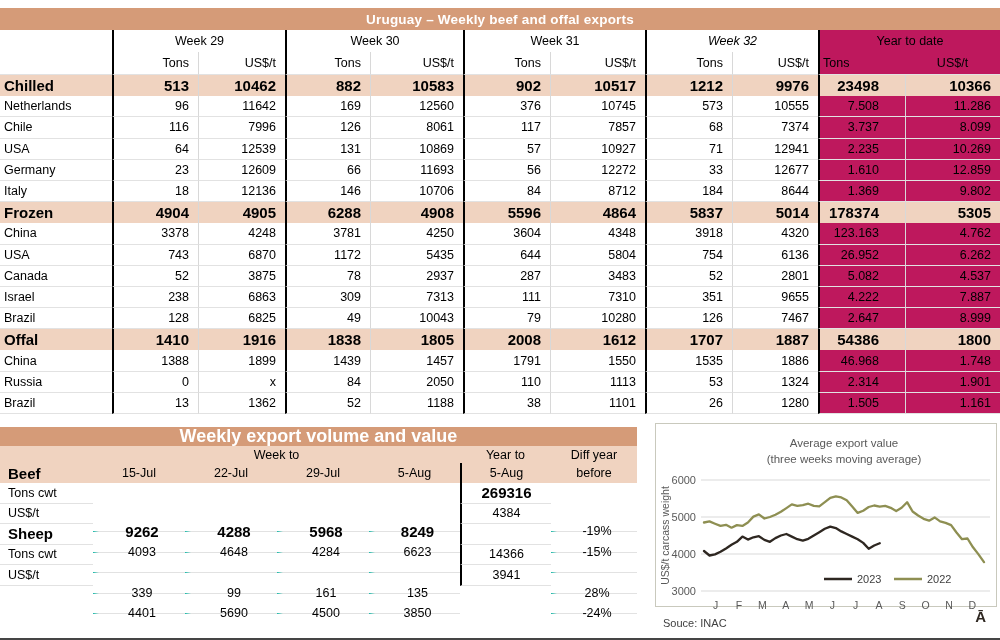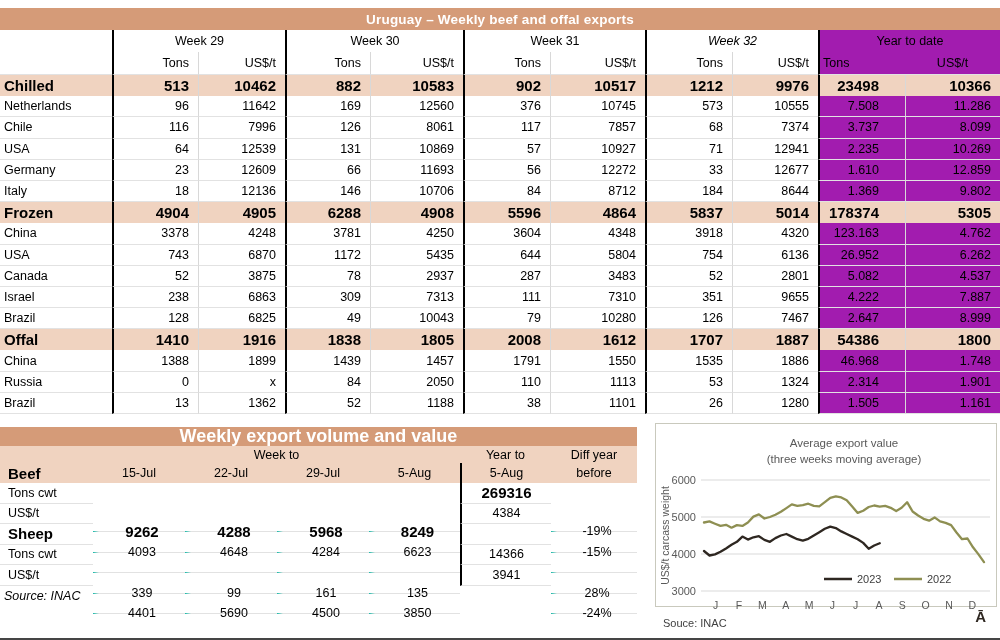--- a/index.html
+++ b/index.html
@@ -24,21 +24,21 @@
   .lab{padding-left:4px;justify-content:flex-start;}
   .num{justify-content:flex-end;padding-right:9px;}
   .numytd{justify-content:flex-end;padding-right:26px;}
   .ctr{justify-content:center;}
   .lft{justify-content:flex-start;padding-left:3px;}
   .bold{font-weight:bold;font-size:15px;}
   .sep-k{border-left:2px solid #000;}
   .sep-l{border-left:1px solid #d8d8d8;}
   .rb{border-bottom:1px solid #e2e2e2;}
   .sec{background:#f0d3c0;}
-  .ytd{background:#a21caf;}
+  .ytd{background:#be185d;}
   
   .bottom-table{position:absolute;left:0;top:427px;width:637px;}
   .bt-title{
     height:19px;background:#d59b78;color:#fff;font-weight:bold;font-size:18px;
     display:flex;align-items:center;justify-content:center;
   }
   #bt-grid{
     display:grid;
     grid-template-columns:93px 92px 92px 92px 91px 91px 86px;
     grid-template-rows:17px 20px repeat(5,20.5px);
@@ -311,21 +311,20 @@
       <div class="bctr rb bsep-k">14366</div>
       <div class="bctr rb bsep-l">28%</div>
       <div class="blab rb">US$/t</div>
       <div class="bctr rb bsep-l">4401</div>
       <div class="bctr rb bsep-l">5690</div>
       <div class="bctr rb bsep-l">4500</div>
       <div class="bctr rb bsep-l">3850</div>
       <div class="bctr rb bsep-k">3941</div>
       <div class="bctr rb bsep-l">-24%</div>
     </div>
-  <div class="bt-src">Source: INAC</div>
 </div>
 
 <div class="chart-box">
   <svg id="chart-svg" width="340" height="210" viewBox="0 0 340 210">
       <text x="188" y="23" text-anchor="middle" class="t-title">Average export value</text>
       <text x="188" y="39" text-anchor="middle" class="t-title">(three weeks moving average)</text>
       <text x="13" y="111.5" text-anchor="middle" class="ylab" transform="rotate(-90 13 111.5)">US$/t carcass weight</text>
       <line x1="45" x2="334" y1="167.0" y2="167.0" stroke="#d9d9d9" stroke-width="1"></line>
       <text x="40" y="171.0" text-anchor="end" class="tick">3000</text>
       <line x1="45" x2="334" y1="130.0" y2="130.0" stroke="#d9d9d9" stroke-width="1"></line>

